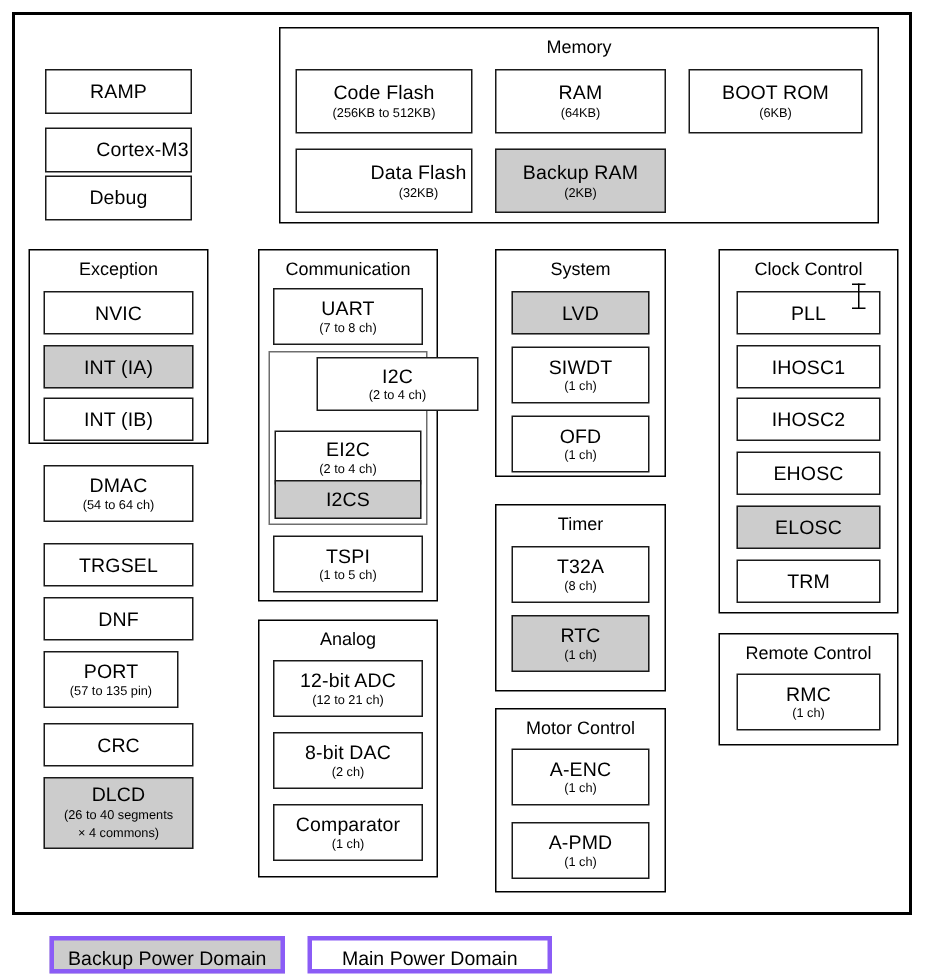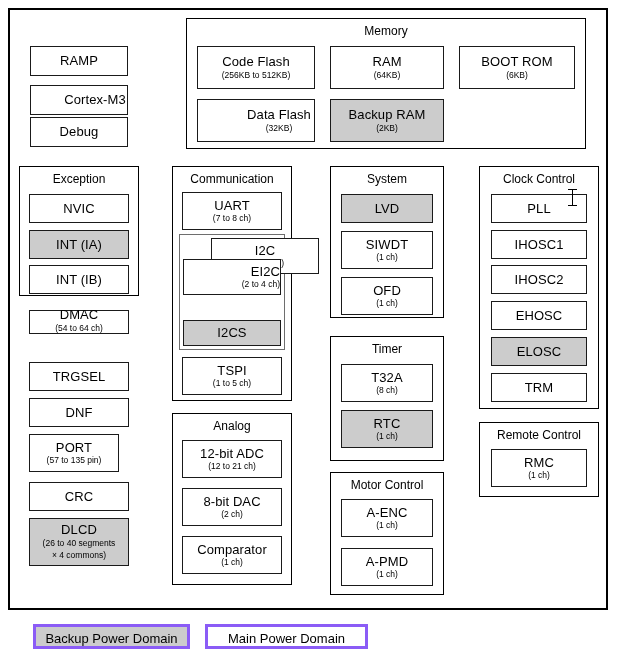--- a/index.html
+++ b/index.html
@@ -126,21 +126,21 @@
   <div class="blk" style="left:29px;top:194px;width:100px;height:29px;">
     <span class="t">NVIC</span>
   </div>
   <div class="blk shaded" style="left:29px;top:230px;width:100px;height:29px;">
     <span class="t">INT (IA)</span>
   </div>
   <div class="blk" style="left:29px;top:265px;width:100px;height:29px;">
     <span class="t">INT (IB)</span>
   </div>
 
-  <div class="blk" style="left:29px;top:310px;width:100px;height:24px;justify-content:flex-end;">
+  <div class="blk" style="left:29px;top:310px;width:100px;height:38px;">
     <span class="t">DMAC</span>
     <span class="s">(54 to 64 ch)</span>
   </div>
   <div class="blk" style="left:29px;top:362px;width:100px;height:29px;">
     <span class="t">TRGSEL</span>
   </div>
   <div class="blk" style="left:29px;top:398px;width:100px;height:29px;">
     <span class="t">DNF</span>
   </div>
   <div class="blk" style="left:29px;top:434px;width:90px;height:38px;">
@@ -162,21 +162,21 @@
   <div class="blk" style="left:182px;top:192px;width:100px;height:38px;">
     <span class="t">UART</span>
     <span class="s">(7 to 8 ch)</span>
   </div>
 
   <div class="subgrp" style="left:179px;top:234px;width:106px;height:116px;"></div>
   <div class="blk" style="left:183px;top:238px;width:108px;height:36px;margin-left:28px;">
     <span class="t">I2C</span>
     <span class="s">(2 to 4 ch)</span>
   </div>
-  <div class="blk" style="left:183px;top:259px;width:98px;height:36px;align-items:flex-end;">
+  <div class="blk" style="left:183px;top:287px;width:98px;height:36px;">
     <span class="t">EI2C</span>
     <span class="s">(2 to 4 ch)</span>
   </div>
   <div class="blk shaded" style="left:183px;top:320px;width:98px;height:26px;">
     <span class="t">I2CS</span>
   </div>
 
   <div class="blk" style="left:182px;top:357px;width:100px;height:38px;">
     <span class="t">TSPI</span>
     <span class="s">(1 to 5 ch)</span>

